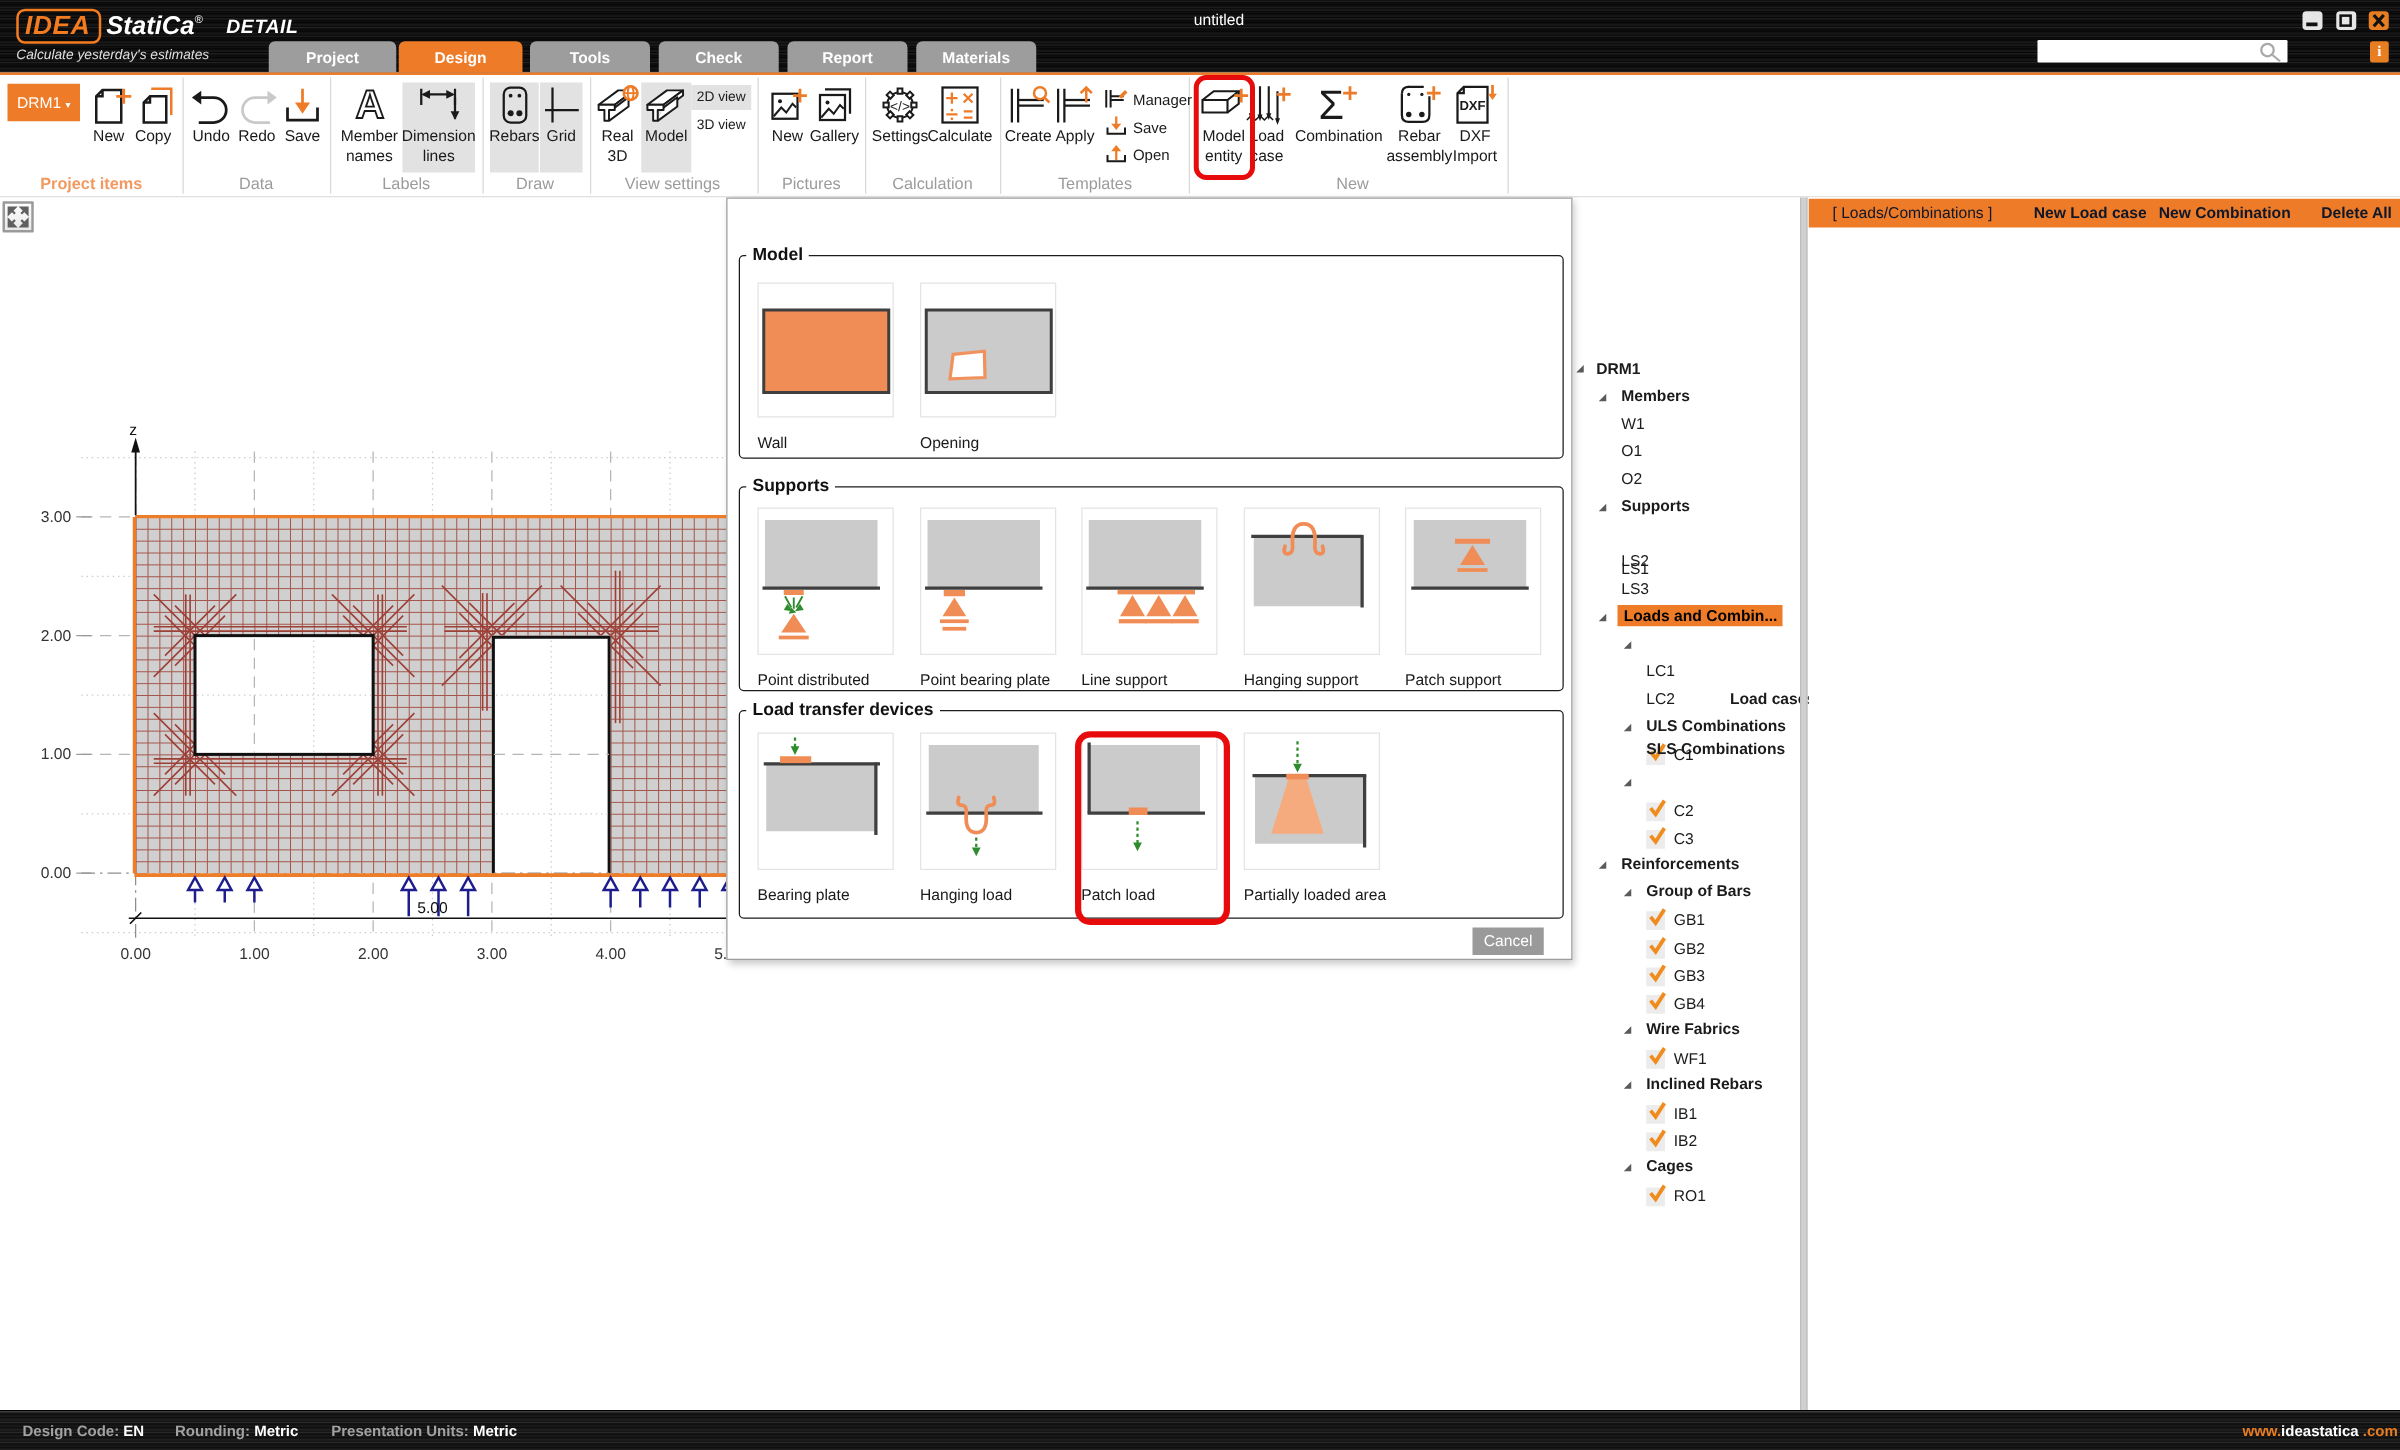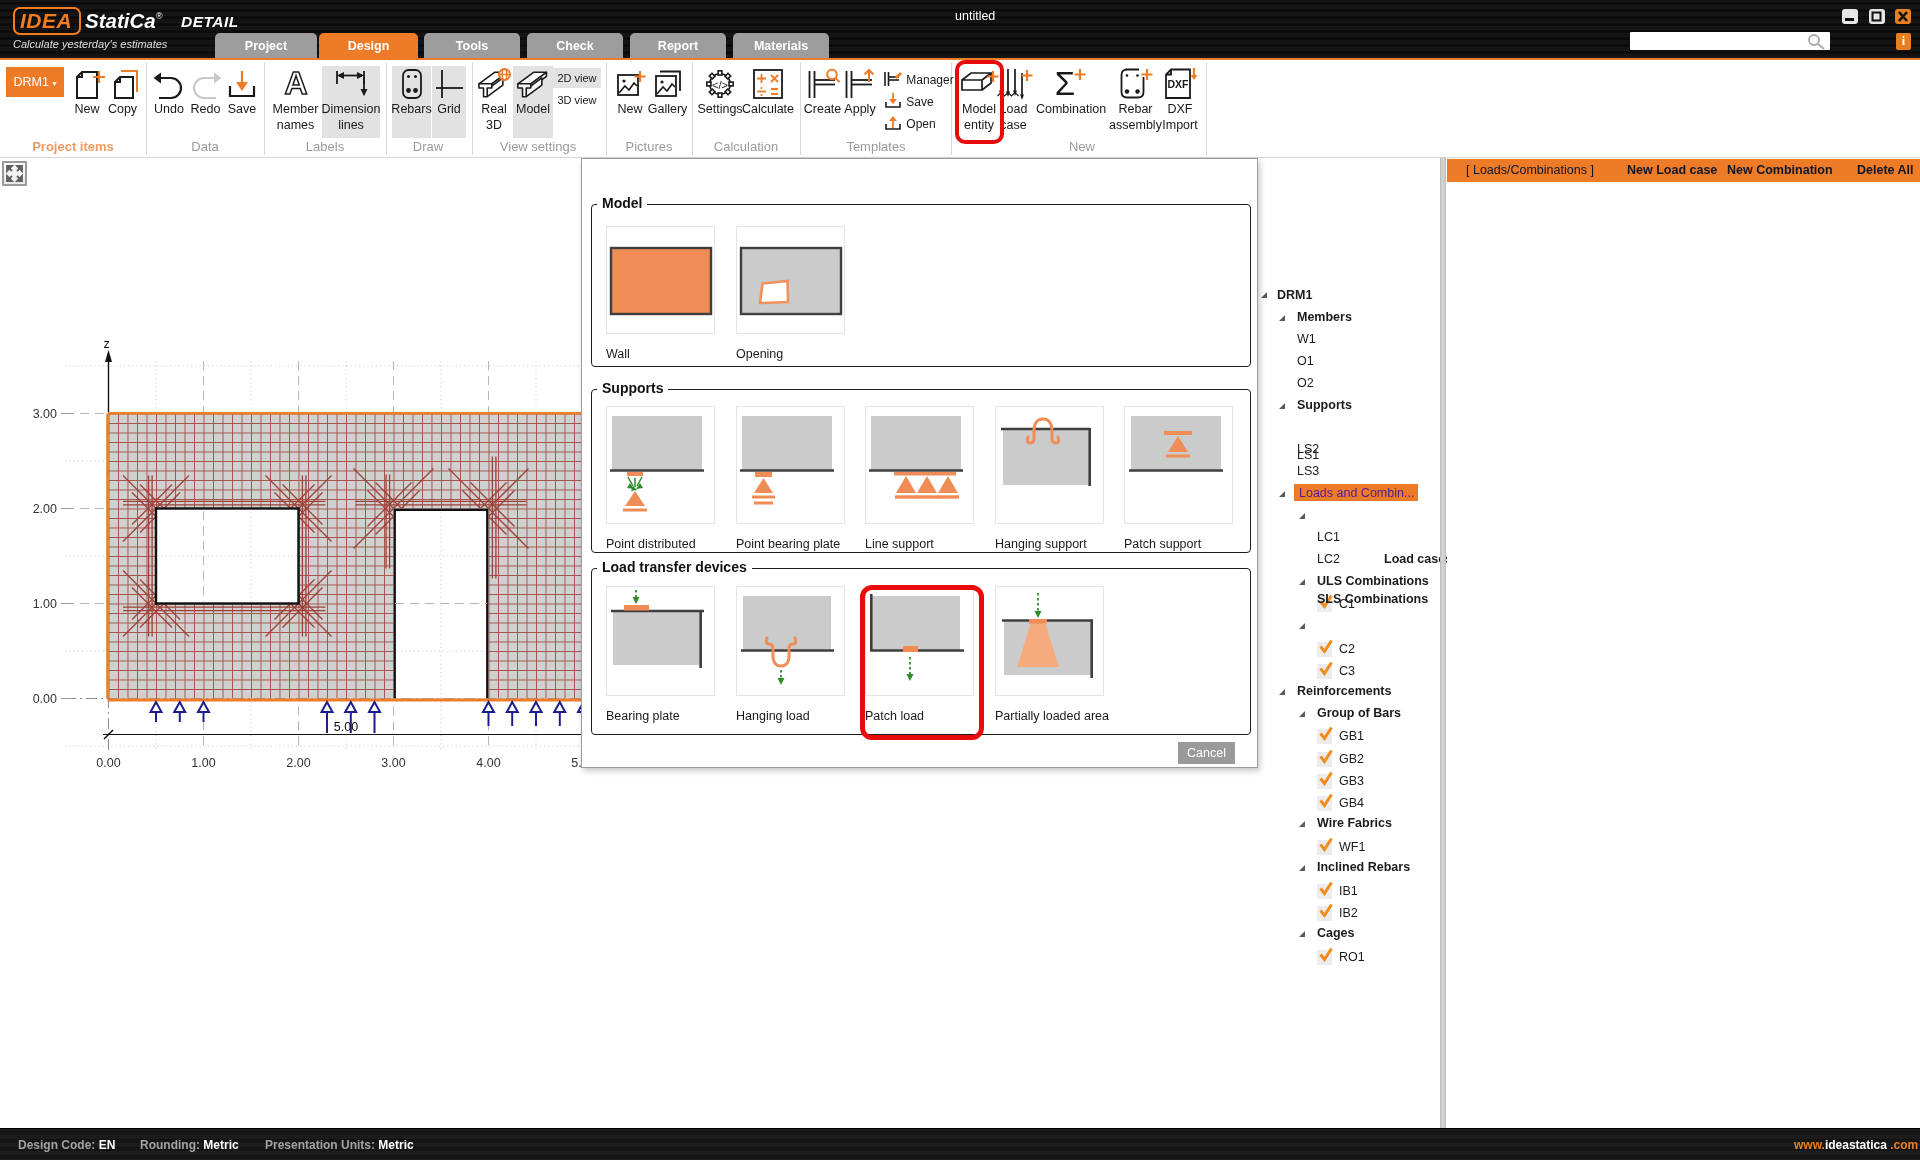--- a/index.html
+++ b/index.html
@@ -38,21 +38,21 @@
 
 #canvas{position:absolute;left:0;top:158px;width:1920px;height:970px;background:#fff;}
 #expandbtn{position:absolute;left:2px;top:3px;width:25px;height:25px;border:2px solid #9a9a9a;background:linear-gradient(#fdfdfd,#e9e9e9);border-radius:1px;}
 #divider{position:absolute;left:1440px;top:0px;width:6px;height:970px;background:#d0d0d0;border-left:1px solid #bdbdbd;border-right:1px solid #bdbdbd;}
 #rpanel{position:absolute;left:1447px;top:0;width:473px;height:970px;background:#fff;}
 #rphead{position:absolute;left:0;top:1px;width:473px;height:23px;background:#ee7b27;color:#0f172a;font-size:12.5px;line-height:23px;}
 #rphead b{font-weight:bold;}
 
 .tnode{position:absolute;font-size:12.5px;color:#1b1b1b;white-space:nowrap;height:17px;line-height:17px;}
 .tnode.b{font-weight:bold;}
-.tnode.hl{background:#ee7b27;color:#4c1d95;font-weight:normal;padding:1px 4px 2px 5px;}
+.tnode.hl{background:#ee7b27;color:#000000;font-weight:bold;padding:1px 4px 2px 5px;}
 .tri{position:absolute;width:0;height:0;border-left:6px solid transparent;border-bottom:6px solid #5a5a5a;}
 .cbx{position:absolute;width:15px;height:15px;background:#ececec;}
 .cbx svg{position:absolute;left:1px;top:-4px;overflow:visible;}
 
 #dialog{position:absolute;left:581px;top:158px;width:677px;height:610px;background:#fff;
  border:1px solid #9c9c9c;box-shadow:2px 3px 6px rgba(0,0,0,0.22);}
 #dlghead{position:absolute;left:0;top:0;width:675px;height:32px;background:#ee7b27;color:#fff;font-size:13.5px;line-height:32px;padding-left:11px;}
 #dlgclose{position:absolute;right:13px;top:0;font-size:14px;color:#fff;}
 .fieldset{position:absolute;left:9px;width:660px;border:1.5px solid #1c1c1c;border-radius:4px;}
 .legend{position:absolute;top:-10px;left:5px;background:#fff;padding:0 5px;font-size:14px;font-weight:bold;color:#111;}

